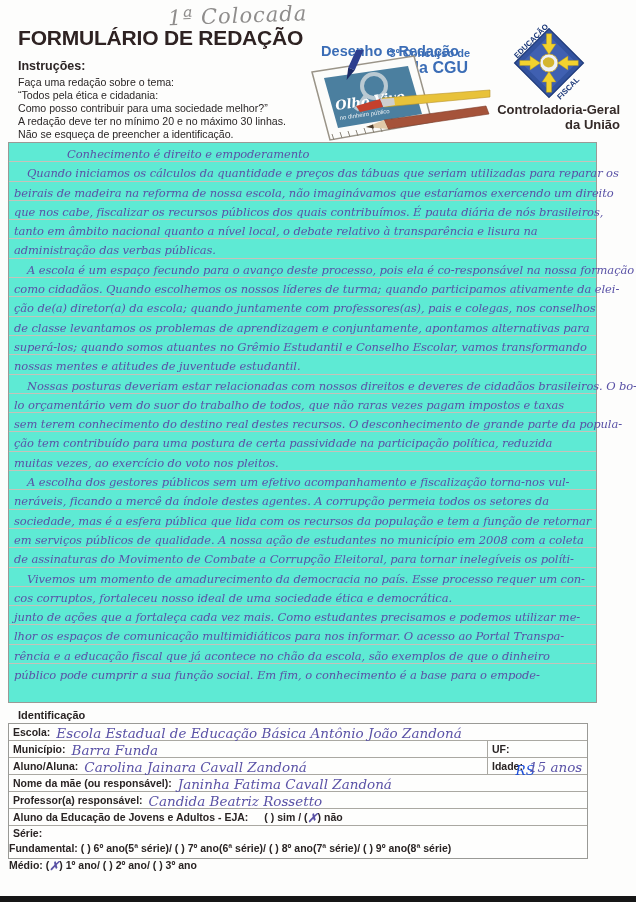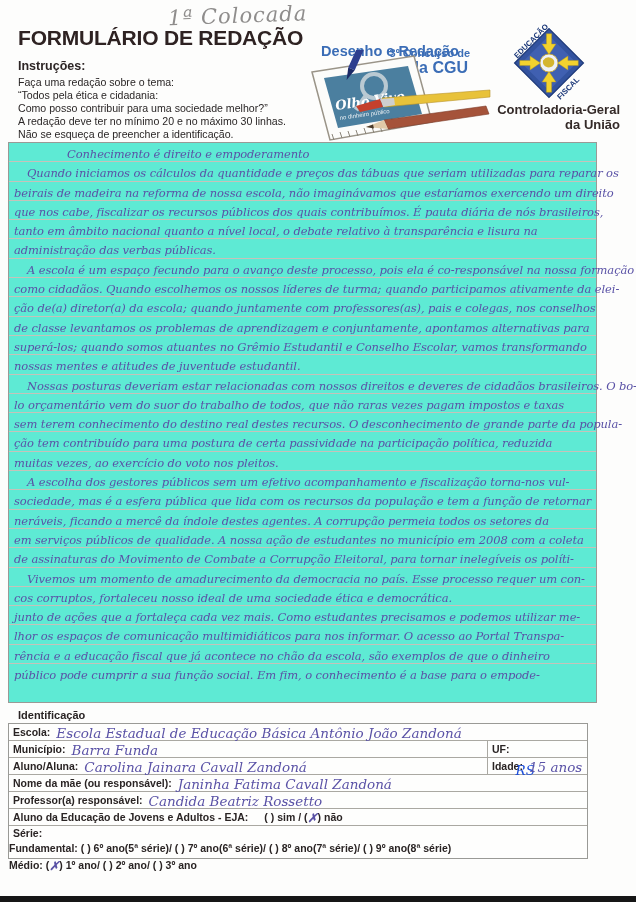--- a/index.html
+++ b/index.html
@@ -144,22 +144,22 @@
         <div class="essay-line"><span class="hw ink">ção de(a) diretor(a) da escola; quando juntamente com professores(as), pais e colegas, nos conselhos</span></div>
         <div class="essay-line"><span class="hw ink">de classe levantamos os problemas de aprendizagem e conjuntamente, apontamos alternativas para</span></div>
         <div class="essay-line"><span class="hw ink">superá-los; quando somos atuantes no Grêmio Estudantil e Conselho Escolar, vamos transformando</span></div>
         <div class="essay-line"><span class="hw ink">nossas mentes e atitudes de juventude estudantil.</span></div>
         <div class="essay-line indent"><span class="hw ink">Nossas posturas deveriam estar relacionadas com nossos direitos e deveres de cidadãos brasileiros. O bo-</span></div>
         <div class="essay-line"><span class="hw ink">lo orçamentário vem do suor do trabalho de todos, que não raras vezes pagam impostos e taxas</span></div>
         <div class="essay-line"><span class="hw ink">sem terem conhecimento do destino real destes recursos. O desconhecimento de grande parte da popula-</span></div>
         <div class="essay-line"><span class="hw ink">ção tem contribuído para uma postura de certa passividade na participação política, reduzida</span></div>
         <div class="essay-line"><span class="hw ink">muitas vezes, ao exercício do voto nos pleitos.</span></div>
         <div class="essay-line indent"><span class="hw ink">A escolha dos gestores públicos sem um efetivo acompanhamento e fiscalização torna-nos vul-</span></div>
+        <div class="essay-line"><span class="hw ink">neráveis, ficando a mercê da índole destes agentes. A corrupção permeia todos os setores da</span></div>
         <div class="essay-line"><span class="hw ink">sociedade, mas é a esfera pública que lida com os recursos da população e tem a função de retornar</span></div>
-        <div class="essay-line"><span class="hw ink">neráveis, ficando a mercê da índole destes agentes. A corrupção permeia todos os setores da</span></div>
         <div class="essay-line"><span class="hw ink">em serviços públicos de qualidade. A nossa ação de estudantes no município em 2008 com a coleta</span></div>
         <div class="essay-line"><span class="hw ink">de assinaturas do Movimento de Combate a Corrupção Eleitoral, para tornar inelegíveis os políti-</span></div>
         <div class="essay-line indent"><span class="hw ink">Vivemos um momento de amadurecimento da democracia no país. Esse processo requer um con-</span></div>
         <div class="essay-line"><span class="hw ink">cos corruptos, fortaleceu nosso ideal de uma sociedade ética e democrática.</span></div>
         <div class="essay-line"><span class="hw ink">junto de ações que a fortaleça cada vez mais. Como estudantes precisamos e podemos utilizar me-</span></div>
         <div class="essay-line"><span class="hw ink">lhor os espaços de comunicação multimidiáticos para nos informar. O acesso ao Portal Transpa-</span></div>
         <div class="essay-line"><span class="hw ink">rência e a educação fiscal que já acontece no chão da escola, são exemplos de que o dinheiro</span></div>
         <div class="essay-line"><span class="hw ink">público pode cumprir a sua função social. Em fim, o conhecimento é a base para o empode-</span></div>
       </div>
   </div>

